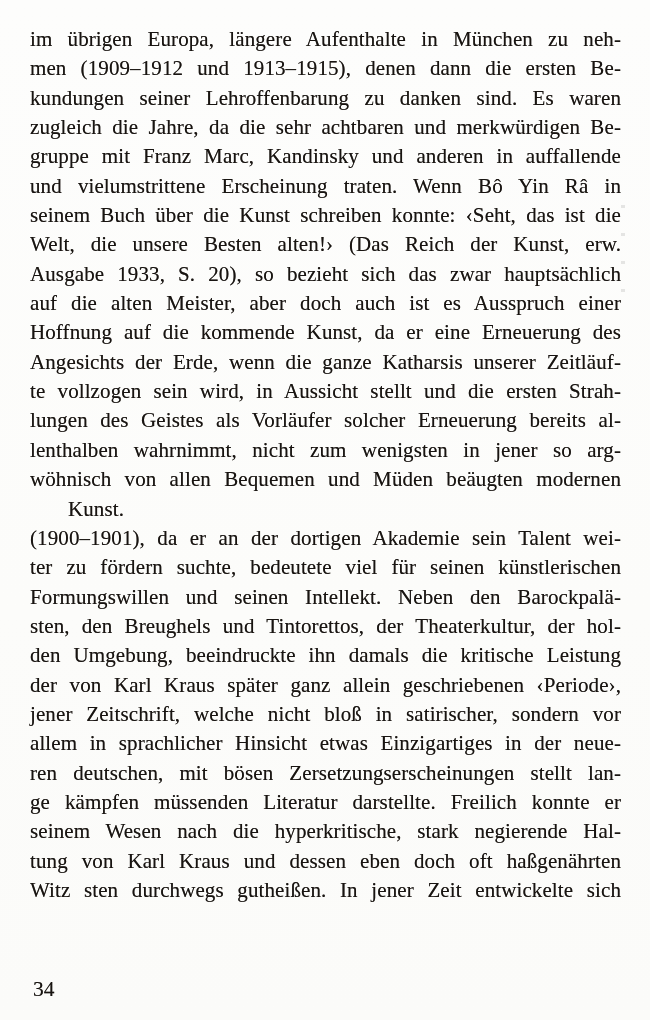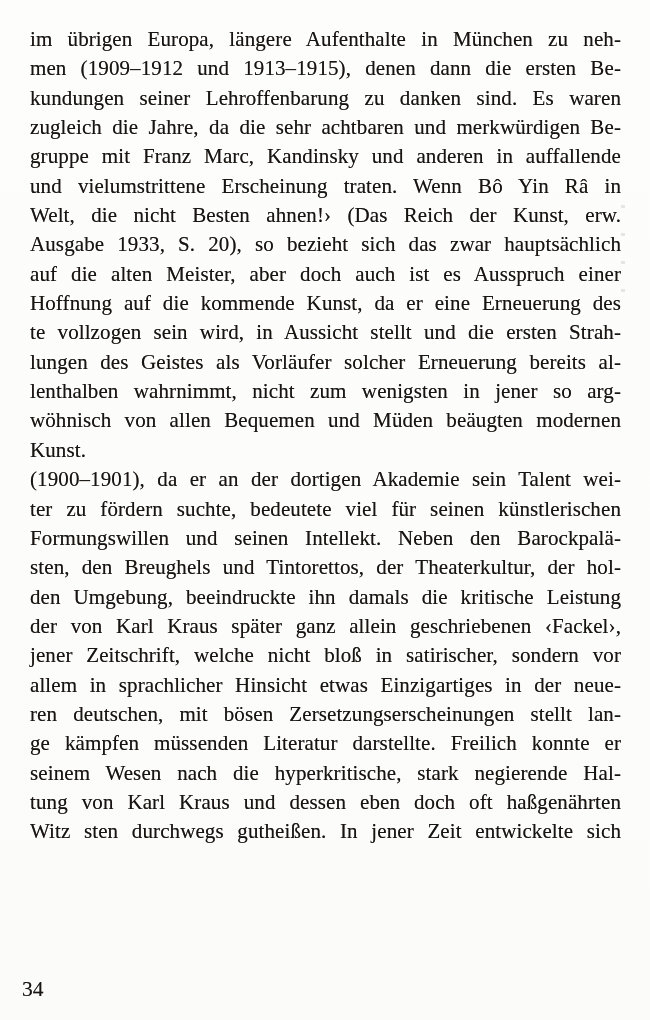--- a/index.html
+++ b/index.html
@@ -32,27 +32,28 @@
   }
   .line {
     text-align: justify;
     text-align-last: justify;
     height: 29.35px;
     overflow: visible;
     white-space: normal;
   }
   .line.flush {
     text-align-last: left;
+    margin-left: 38px;
   }
   .line.indent {
     text-indent: 42px;
   }
   .page-number {
     position: absolute;
-    left: 22px;
+    left: 33px;
     top: 977px;
     font-size: 21.5px;
     text-shadow: 0 0 0.5px rgba(20, 15, 10, 0.5);
   }
   
   .scan-smudge {
     position: absolute;
     left: 621px;
     top: 205px;
     width: 4px;
@@ -71,38 +72,40 @@
 <div class="page">
   <div class="text-block">
 
     <div class="par">
       <div class="line">im übrigen Europa, längere Aufenthalte in München zu neh-</div>
       <div class="line">men (1909–1912 und 1913–1915), denen dann die ersten Be-</div>
       <div class="line">kundungen seiner Lehroffenbarung zu danken sind. Es waren</div>
       <div class="line">zugleich die Jahre, da die sehr achtbaren und merkwürdigen Be-</div>
       <div class="line">gruppe mit Franz Marc, Kandinsky und anderen in auffallende</div>
       <div class="line">und vielumstrittene Erscheinung traten. Wenn Bô Yin Râ in</div>
-      <div class="line">Welt, die nicht Besten ahnen!› (Das Reich der Kunst, erw.</div>
+      <div class="line">seinem Buch über die Kunst schreiben konnte: ‹Seht, das ist die</div>
+      <div class="line">Welt, die unsere Besten alten!› (Das Reich der Kunst, erw.</div>
       <div class="line">Ausgabe 1933, S. 20), so bezieht sich das zwar hauptsächlich</div>
       <div class="line">auf die alten Meister, aber doch auch ist es Ausspruch einer</div>
       <div class="line">Hoffnung auf die kommende Kunst, da er eine Erneuerung des</div>
+      <div class="line">Angesichts der Erde, wenn die ganze Katharsis unserer Zeitläuf-</div>
       <div class="line">te vollzogen sein wird, in Aussicht stellt und die ersten Strah-</div>
       <div class="line">lungen des Geistes als Vorläufer solcher Erneuerung bereits al-</div>
       <div class="line">lenthalben wahrnimmt, nicht zum wenigsten in jener so arg-</div>
       <div class="line">wöhnisch von allen Bequemen und Müden beäugten modernen</div>
       <div class="line flush">Kunst.</div>
     </div>
 
     <div class="par">
       <div class="line">(1900–1901), da er an der dortigen Akademie sein Talent wei-</div>
       <div class="line">ter zu fördern suchte, bedeutete viel für seinen künstlerischen</div>
       <div class="line">Formungswillen und seinen Intellekt. Neben den Barockpalä-</div>
       <div class="line">sten, den Breughels und Tintorettos, der Theaterkultur, der hol-</div>
       <div class="line">den Umgebung, beeindruckte ihn damals die kritische Leistung</div>
-      <div class="line">der von Karl Kraus später ganz allein geschriebenen ‹Fackel›,</div>
+      <div class="line">der von Karl Kraus später ganz allein geschriebenen ‹Periode›,</div>
       <div class="line">jener Zeitschrift, welche nicht bloß in satirischer, sondern vor</div>
       <div class="line">allem in sprachlicher Hinsicht etwas Einzigartiges in der neue-</div>
       <div class="line">ren deutschen, mit bösen Zersetzungserscheinungen stellt lan-</div>
       <div class="line">ge kämpfen müssenden Literatur darstellte. Freilich konnte er</div>
       <div class="line">seinem Wesen nach die hyperkritische, stark negierende Hal-</div>
       <div class="line">tung von Karl Kraus und dessen eben doch oft haßgenährten</div>
       <div class="line">Witz sten durchwegs gutheißen. In jener Zeit entwickelte sich</div>
     </div>
 
   </div>

